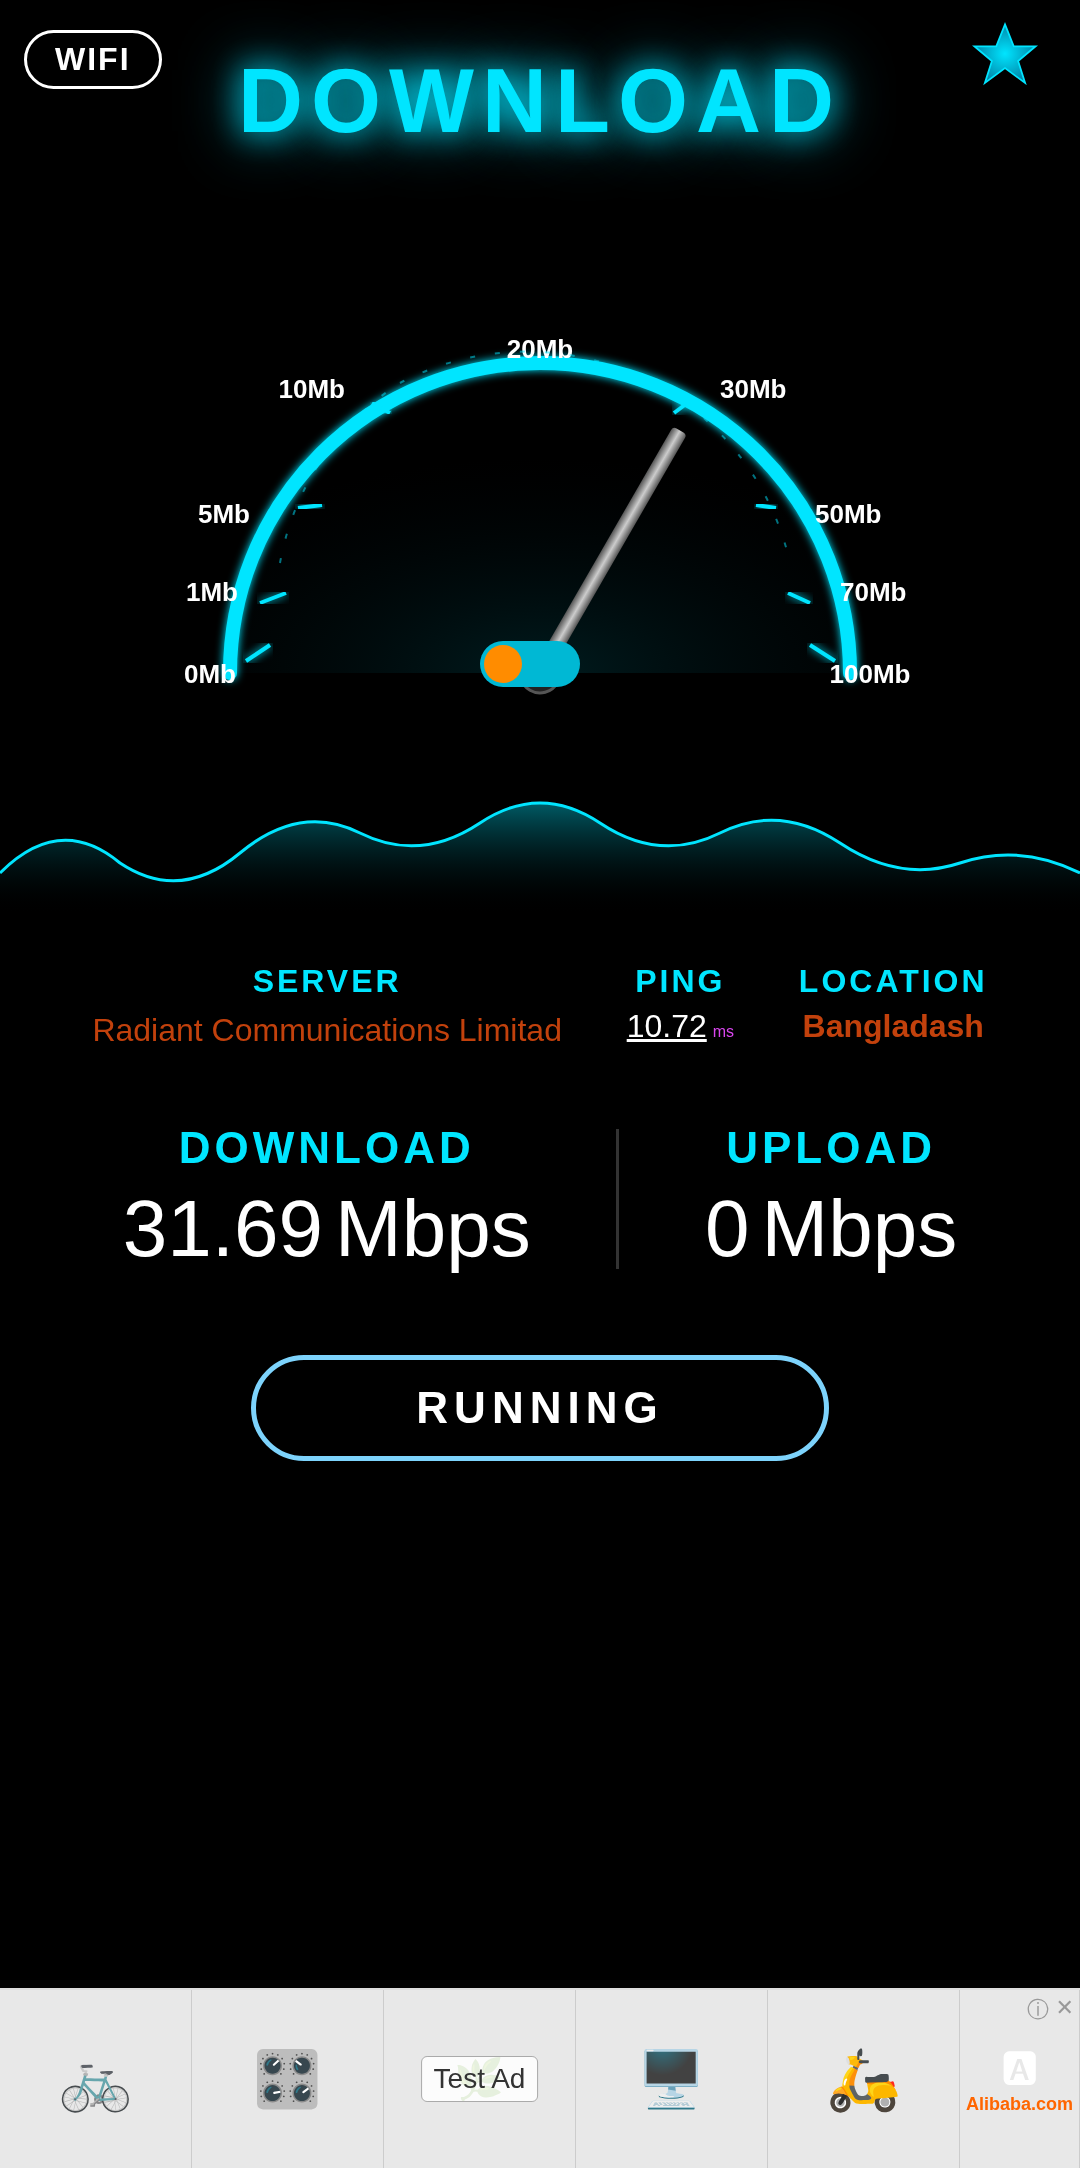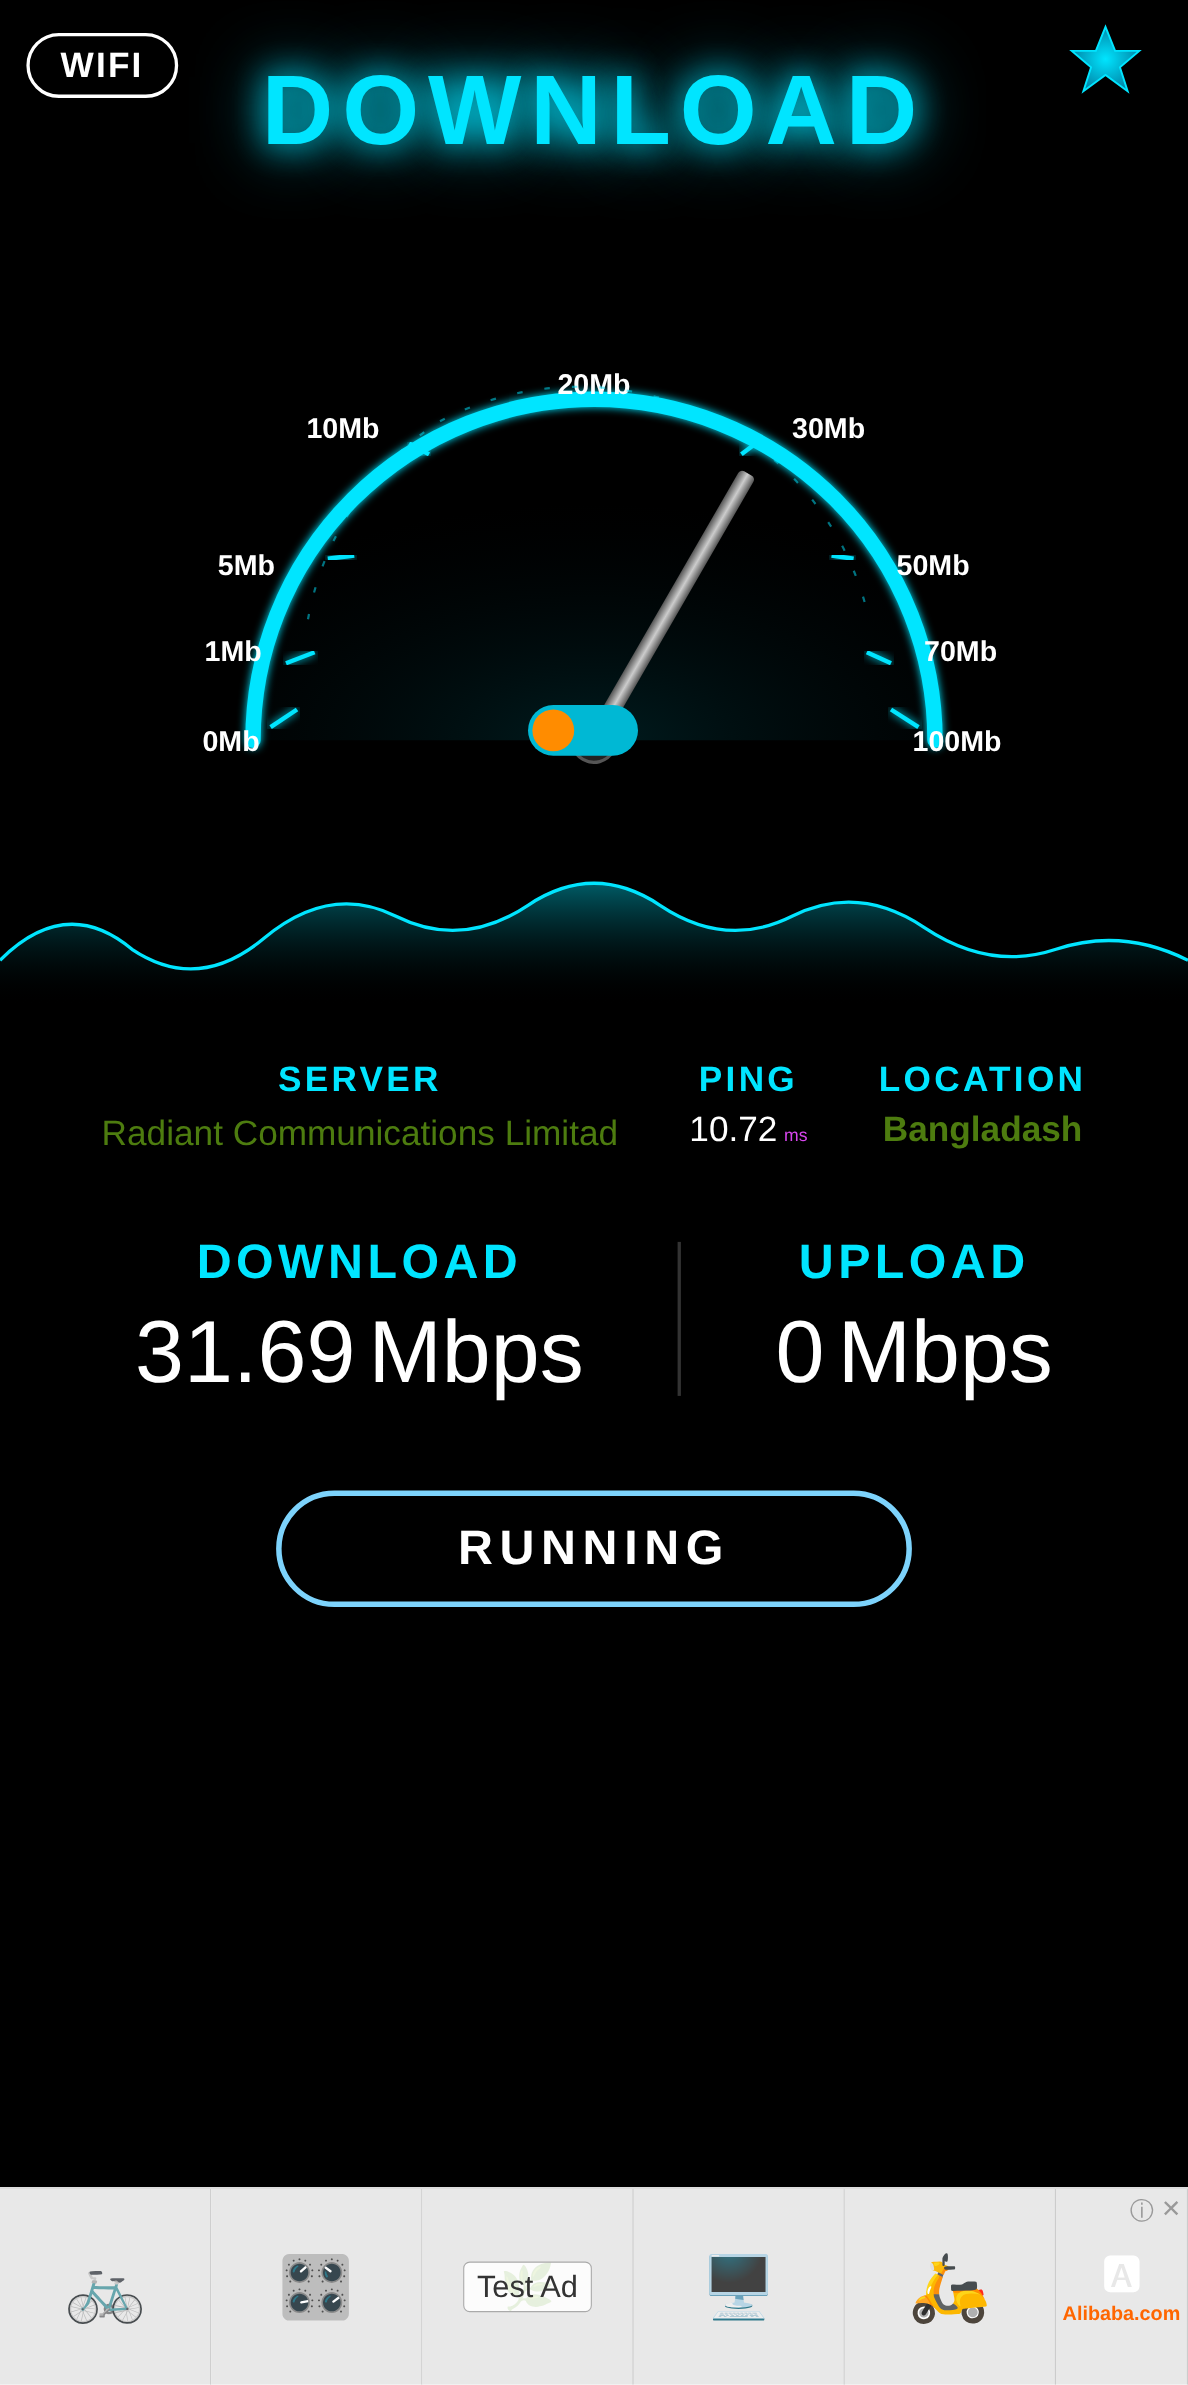--- a/index.html
+++ b/index.html
@@ -109,21 +109,21 @@
 
     .stat-label {
       font-size: 32px;
       font-weight: 900;
       color: #00e5ff;
       letter-spacing: 3px;
     }
 
     .stat-value {
       font-size: 32px;
-      color: #4d7c0f;
+      color: #c2410c;
       text-align: center;
     }
 
     
     .speed-results {
       display: flex;
       justify-content: space-around;
       align-items: center;
       padding: 30px 80px;
       margin-top: 10px;
@@ -246,20 +246,21 @@
     }
 
     .ping-value {
       display: flex;
       align-items: baseline;
       gap: 6px;
     }
 
     .ping-number {
       font-size: 32px;
+      text-decoration: underline;
     }
 
     .ping-ms {
       font-size: 16px;
       color: #d946ef;
     }
   </style>
 </head>
 <body>
 

